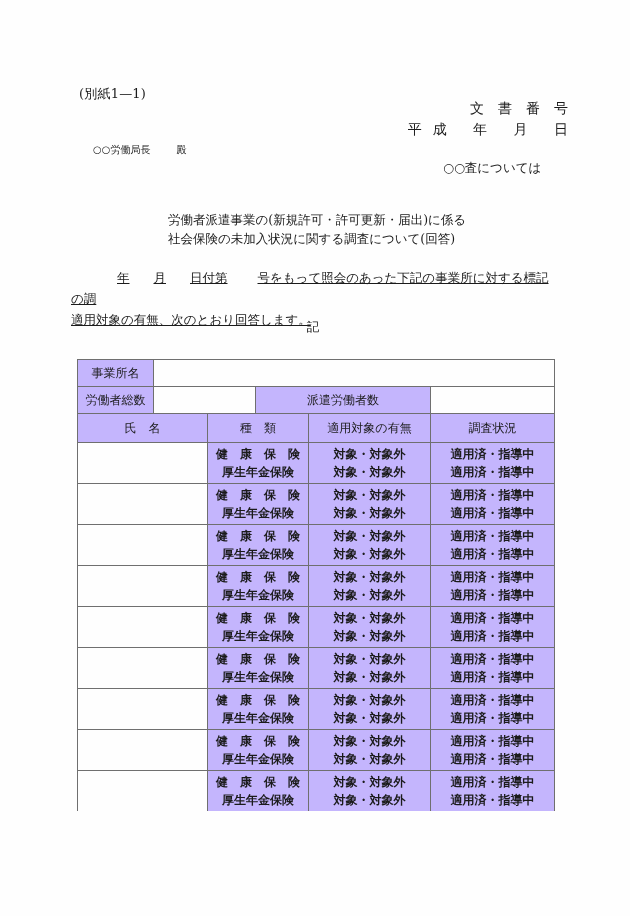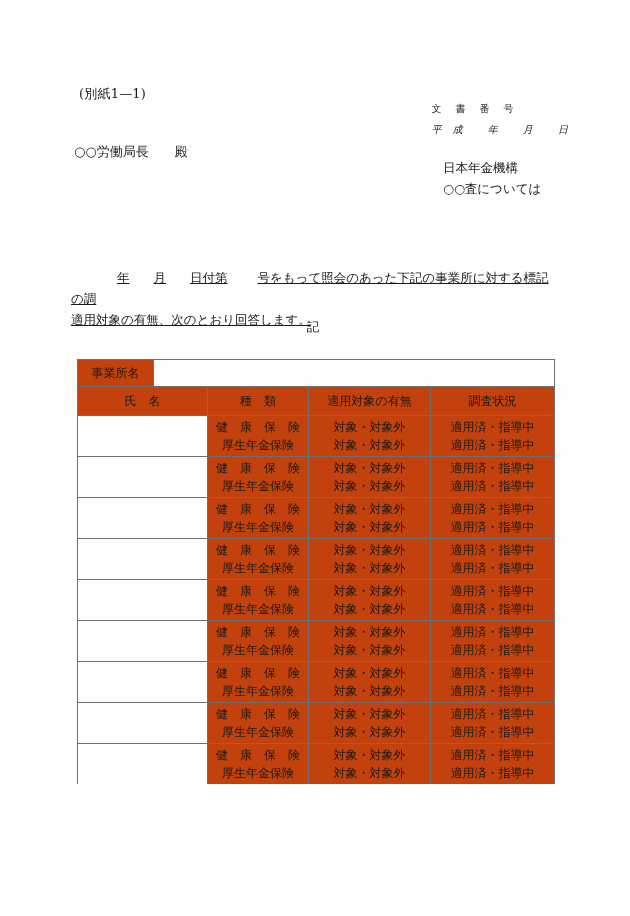--- a/index.html
+++ b/index.html
@@ -33,43 +33,43 @@
     top: 85px;
     font-size: 13px;
     letter-spacing: 0.2px;
     white-space: nowrap;
   }
 
   .doc-meta {
     position: absolute;
     right: 62px;
     top: 98px;
-    font-size: 10px;
+    text-align: right;
+    font-size: 14px;
     line-height: 21px;
   }
   .doc-meta .spaced {
     display: inline-block;
     letter-spacing: 14px;
     padding-right: 0;
     margin-right: -14px;
     white-space: nowrap;
   }
   .doc-meta .date-line {
     display: inline-block;
     letter-spacing: 11px;
     margin-right: -11px;
     white-space: nowrap;
-    font-style: italic;
   }
 
   .addressee {
     position: absolute;
-    left: 74px;
+    left: 93px;
     top: 143px;
-    font-size: 13px;
+    font-size: 10px;
     white-space: nowrap;
   }
   .addressee .honorific {
     margin-left: 26px;
   }
 
   .issuer {
     position: absolute;
     left: 443px;
     top: 157px;
@@ -131,37 +131,38 @@
     border-collapse: collapse;
     table-layout: fixed;
     font-size: 12px;
   }
   .form-table td {
     border: 1px solid #6f6f6f;
     padding: 0;
     height: 26px;
     vertical-align: middle;
     text-align: center;
-    background: #c2410c;
+    background: #c4b5fd;
   }
   .form-table td.label {
     text-align: center;
   }
   .form-table td.blank {
     background: #fefefe;
   }
   .form-table td.merged-head {
     height: 27px;
   }
   .form-table td.col-head {
     height: 28px;
   }
   .form-table td.row-cell {
     height: 40px;
     line-height: 18px;
+    font-weight: bold;
   }
   .form-table tr.last-row td {
     border-bottom: none;
   }
   .two-line span {
     display: block;
   }
 </style>
 </head>
 <body>
@@ -177,24 +178,27 @@
     <div>
       <span class="date-line">平成  年  月  日</span>
     </div>
   </div>
 
   <div class="addressee">
     <span>○○労働局長</span><span class="honorific">殿</span>
   </div>
 
   <div class="issuer">
-    <div>日本年金機構</div>
     <div>○○査については</div>
   </div>
 
+  <div class="doc-title">
+    <div>労働者派遣事業の(新規許可・許可更新・届出)に係る</div>
+    <div>社会保険の未加入状況に関する調査について(回答)</div>
+  </div>
 
   <div class="body-para">
     <span class="lead-indent"></span><span>年</span><span class="blank-sm"></span><span>月</span><span class="blank-sm"></span><span>日付第</span><span class="blank-md"></span><span>号をもって照会のあった下記の事業所に対する標記の調</span><br><span>適用対象の有無、次のとおり回答します。</span>
   </div>
 
   <div class="ki-mark">記</div>
 
   <table class="form-table">
     <colgroup>
       <col style="width:76px">
@@ -203,20 +207,26 @@
       <col style="width:53px">
       <col style="width:122px">
       <col style="width:124px">
     </colgroup>
     <tbody>
       <tr>
         <td class="label">事業所名</td>
         <td class="blank" colspan="5"></td>
       </tr>
       <tr>
+        <td class="label">労働者総数</td>
+        <td class="blank" colspan="2"></td>
+        <td class="label" colspan="2">派遣労働者数</td>
+        <td class="blank"></td>
+      </tr>
+      <tr>
         <td class="col-head" colspan="2">氏　名</td>
         <td class="col-head" colspan="2">種　類</td>
         <td class="col-head">適用対象の有無</td>
         <td class="col-head">調査状況</td>
       </tr>
 
       <tr>
         <td class="row-cell blank" colspan="2"></td>
         <td class="row-cell two-line" colspan="2">
           <span>健　康　保　険</span>

